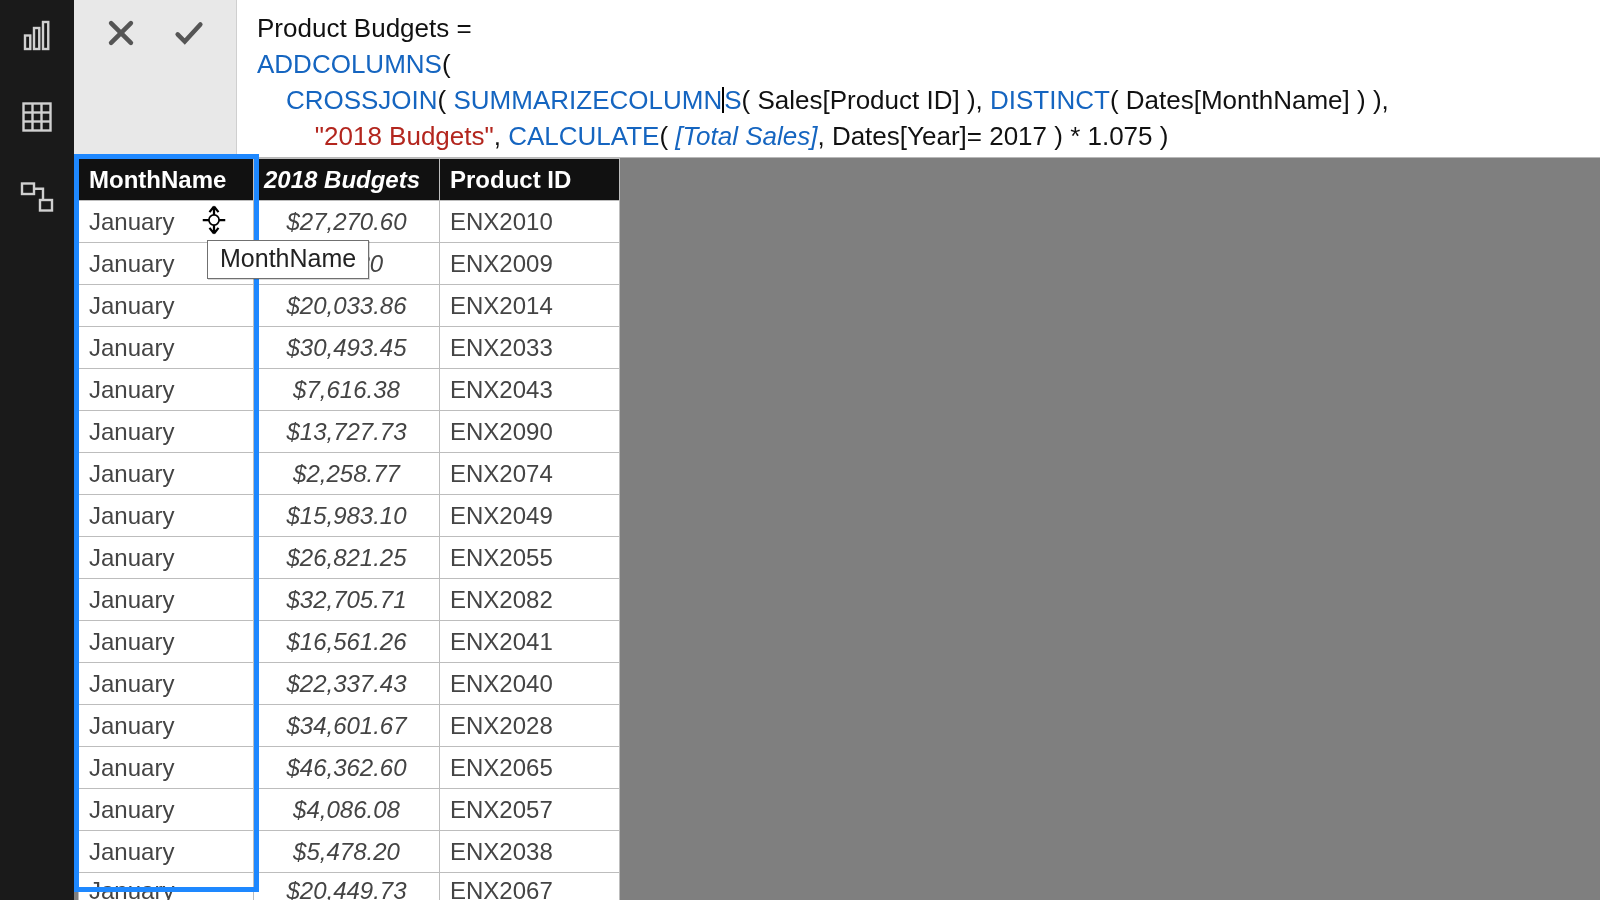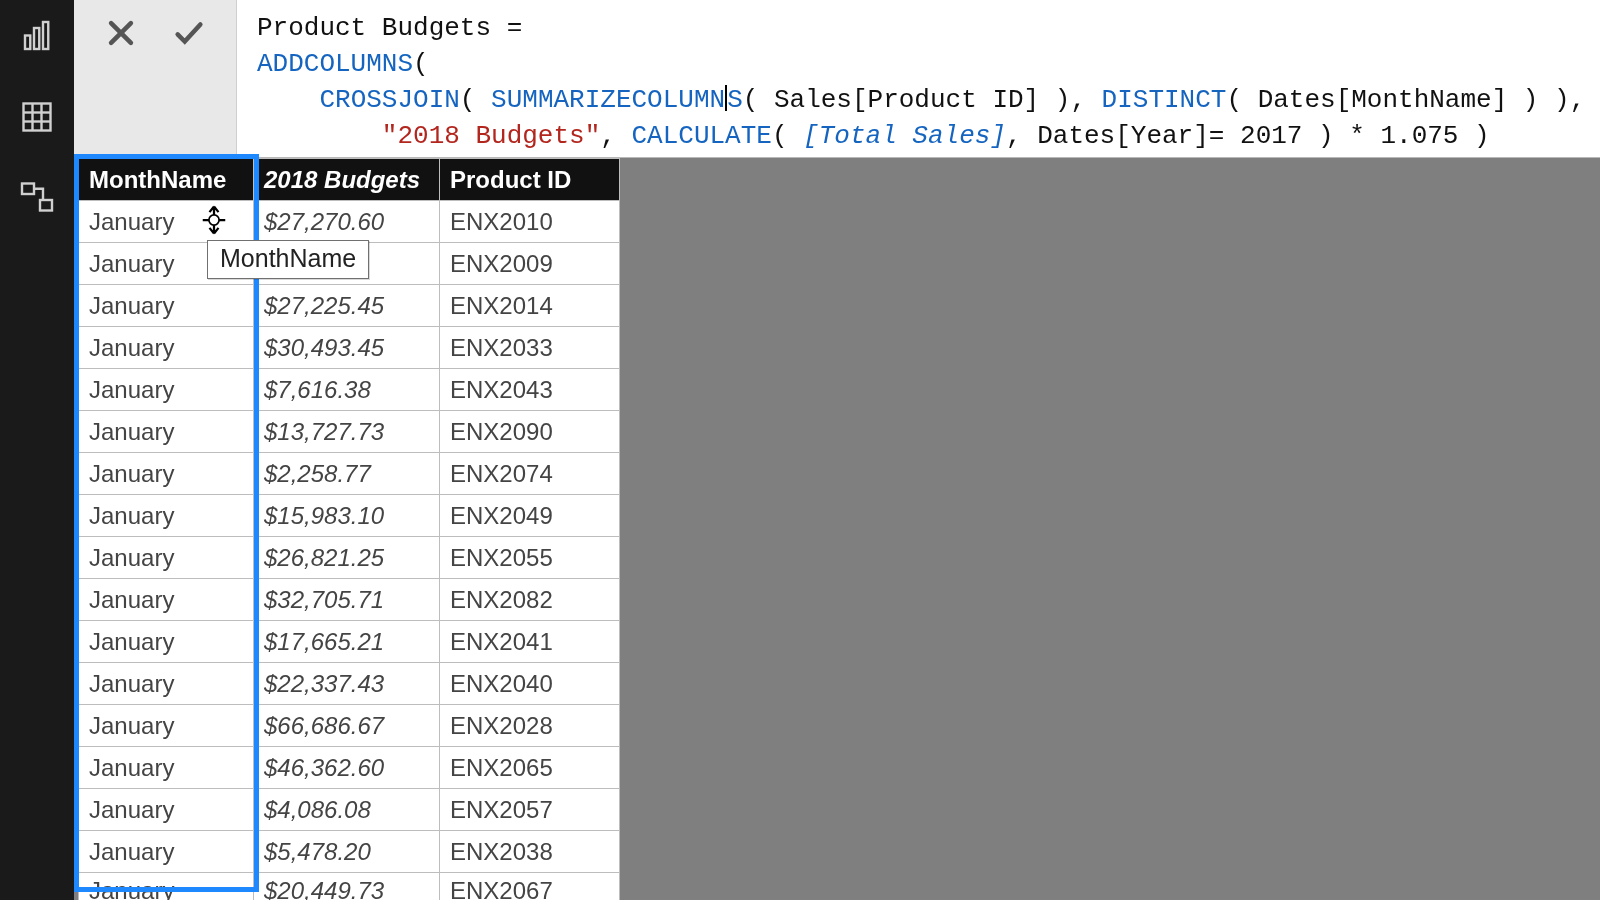--- a/index.html
+++ b/index.html
@@ -48,21 +48,21 @@
   .fb-btn {
     width: 42px; height: 42px;
     display:flex; align-items:center; justify-content:center;
     color:#555;
     cursor:pointer;
   }
   .fb-btn svg { width: 34px; height: 34px; stroke-width: 3.2; }
   .fb-code {
     flex:1;
     padding: 10px 4px 6px 20px;
-    font-family: Liberation Mono, monospace;
+    font-family: Liberation Sans, sans-serif;
     font-size: 26px;
     line-height: 36px;
     color:#111;
     white-space: pre;
     position: relative;
   }
   .tok-fn   { color:#1565c0; }
   .tok-str  { color:#b3261e; }
   .tok-meas { color:#1565c0; font-style: italic; }
   .tok-caret{
@@ -91,21 +91,21 @@
   }
   .grid th {
     background:#111;
     color:#fff;
     font-weight: 700;
     text-align: left;
     padding: 4px 10px;
   }
   .grid td { padding: 4px 10px; color:#444;margin-top:40px; }
   .col-month  { width: 175px; text-align:left; }
-  .col-budget { width: 186px; text-align:left; font-style: italic; color:#555;}
+  .col-budget { width: 186px; text-align:center; font-style: italic; color:#555;}
   .col-prod   { width: 180px; text-align:left; }
 
   
   .sel-box {
     position:absolute;
     left: 0px; top: -4px;
     width: 185px;
     height: 738px;
     border: 5px solid #1e88ff;
     pointer-events: none;
@@ -198,21 +198,21 @@
             <td class="col-budget">$27,270.60</td>
             <td class="col-prod">ENX2010</td>
           </tr>
           <tr>
             <td class="col-month">January</td>
             <td class="col-budget">905.80</td>
             <td class="col-prod">ENX2009</td>
           </tr>
           <tr>
             <td class="col-month">January</td>
-            <td class="col-budget">$27,225.45</td>
+            <td class="col-budget">$20,033.86</td>
             <td class="col-prod">ENX2014</td>
           </tr>
           <tr>
             <td class="col-month">January</td>
             <td class="col-budget">$30,493.45</td>
             <td class="col-prod">ENX2033</td>
           </tr>
           <tr>
             <td class="col-month">January</td>
             <td class="col-budget">$7,616.38</td>
@@ -238,31 +238,31 @@
             <td class="col-budget">$26,821.25</td>
             <td class="col-prod">ENX2055</td>
           </tr>
           <tr>
             <td class="col-month">January</td>
             <td class="col-budget">$32,705.71</td>
             <td class="col-prod">ENX2082</td>
           </tr>
           <tr>
             <td class="col-month">January</td>
-            <td class="col-budget">$17,665.21</td>
+            <td class="col-budget">$16,561.26</td>
             <td class="col-prod">ENX2041</td>
           </tr>
           <tr>
             <td class="col-month">January</td>
             <td class="col-budget">$22,337.43</td>
             <td class="col-prod">ENX2040</td>
           </tr>
           <tr>
             <td class="col-month">January</td>
-            <td class="col-budget">$66,686.67</td>
+            <td class="col-budget">$34,601.67</td>
             <td class="col-prod">ENX2028</td>
           </tr>
           <tr>
             <td class="col-month">January</td>
             <td class="col-budget">$46,362.60</td>
             <td class="col-prod">ENX2065</td>
           </tr>
           <tr>
             <td class="col-month">January</td>
             <td class="col-budget">$4,086.08</td>

